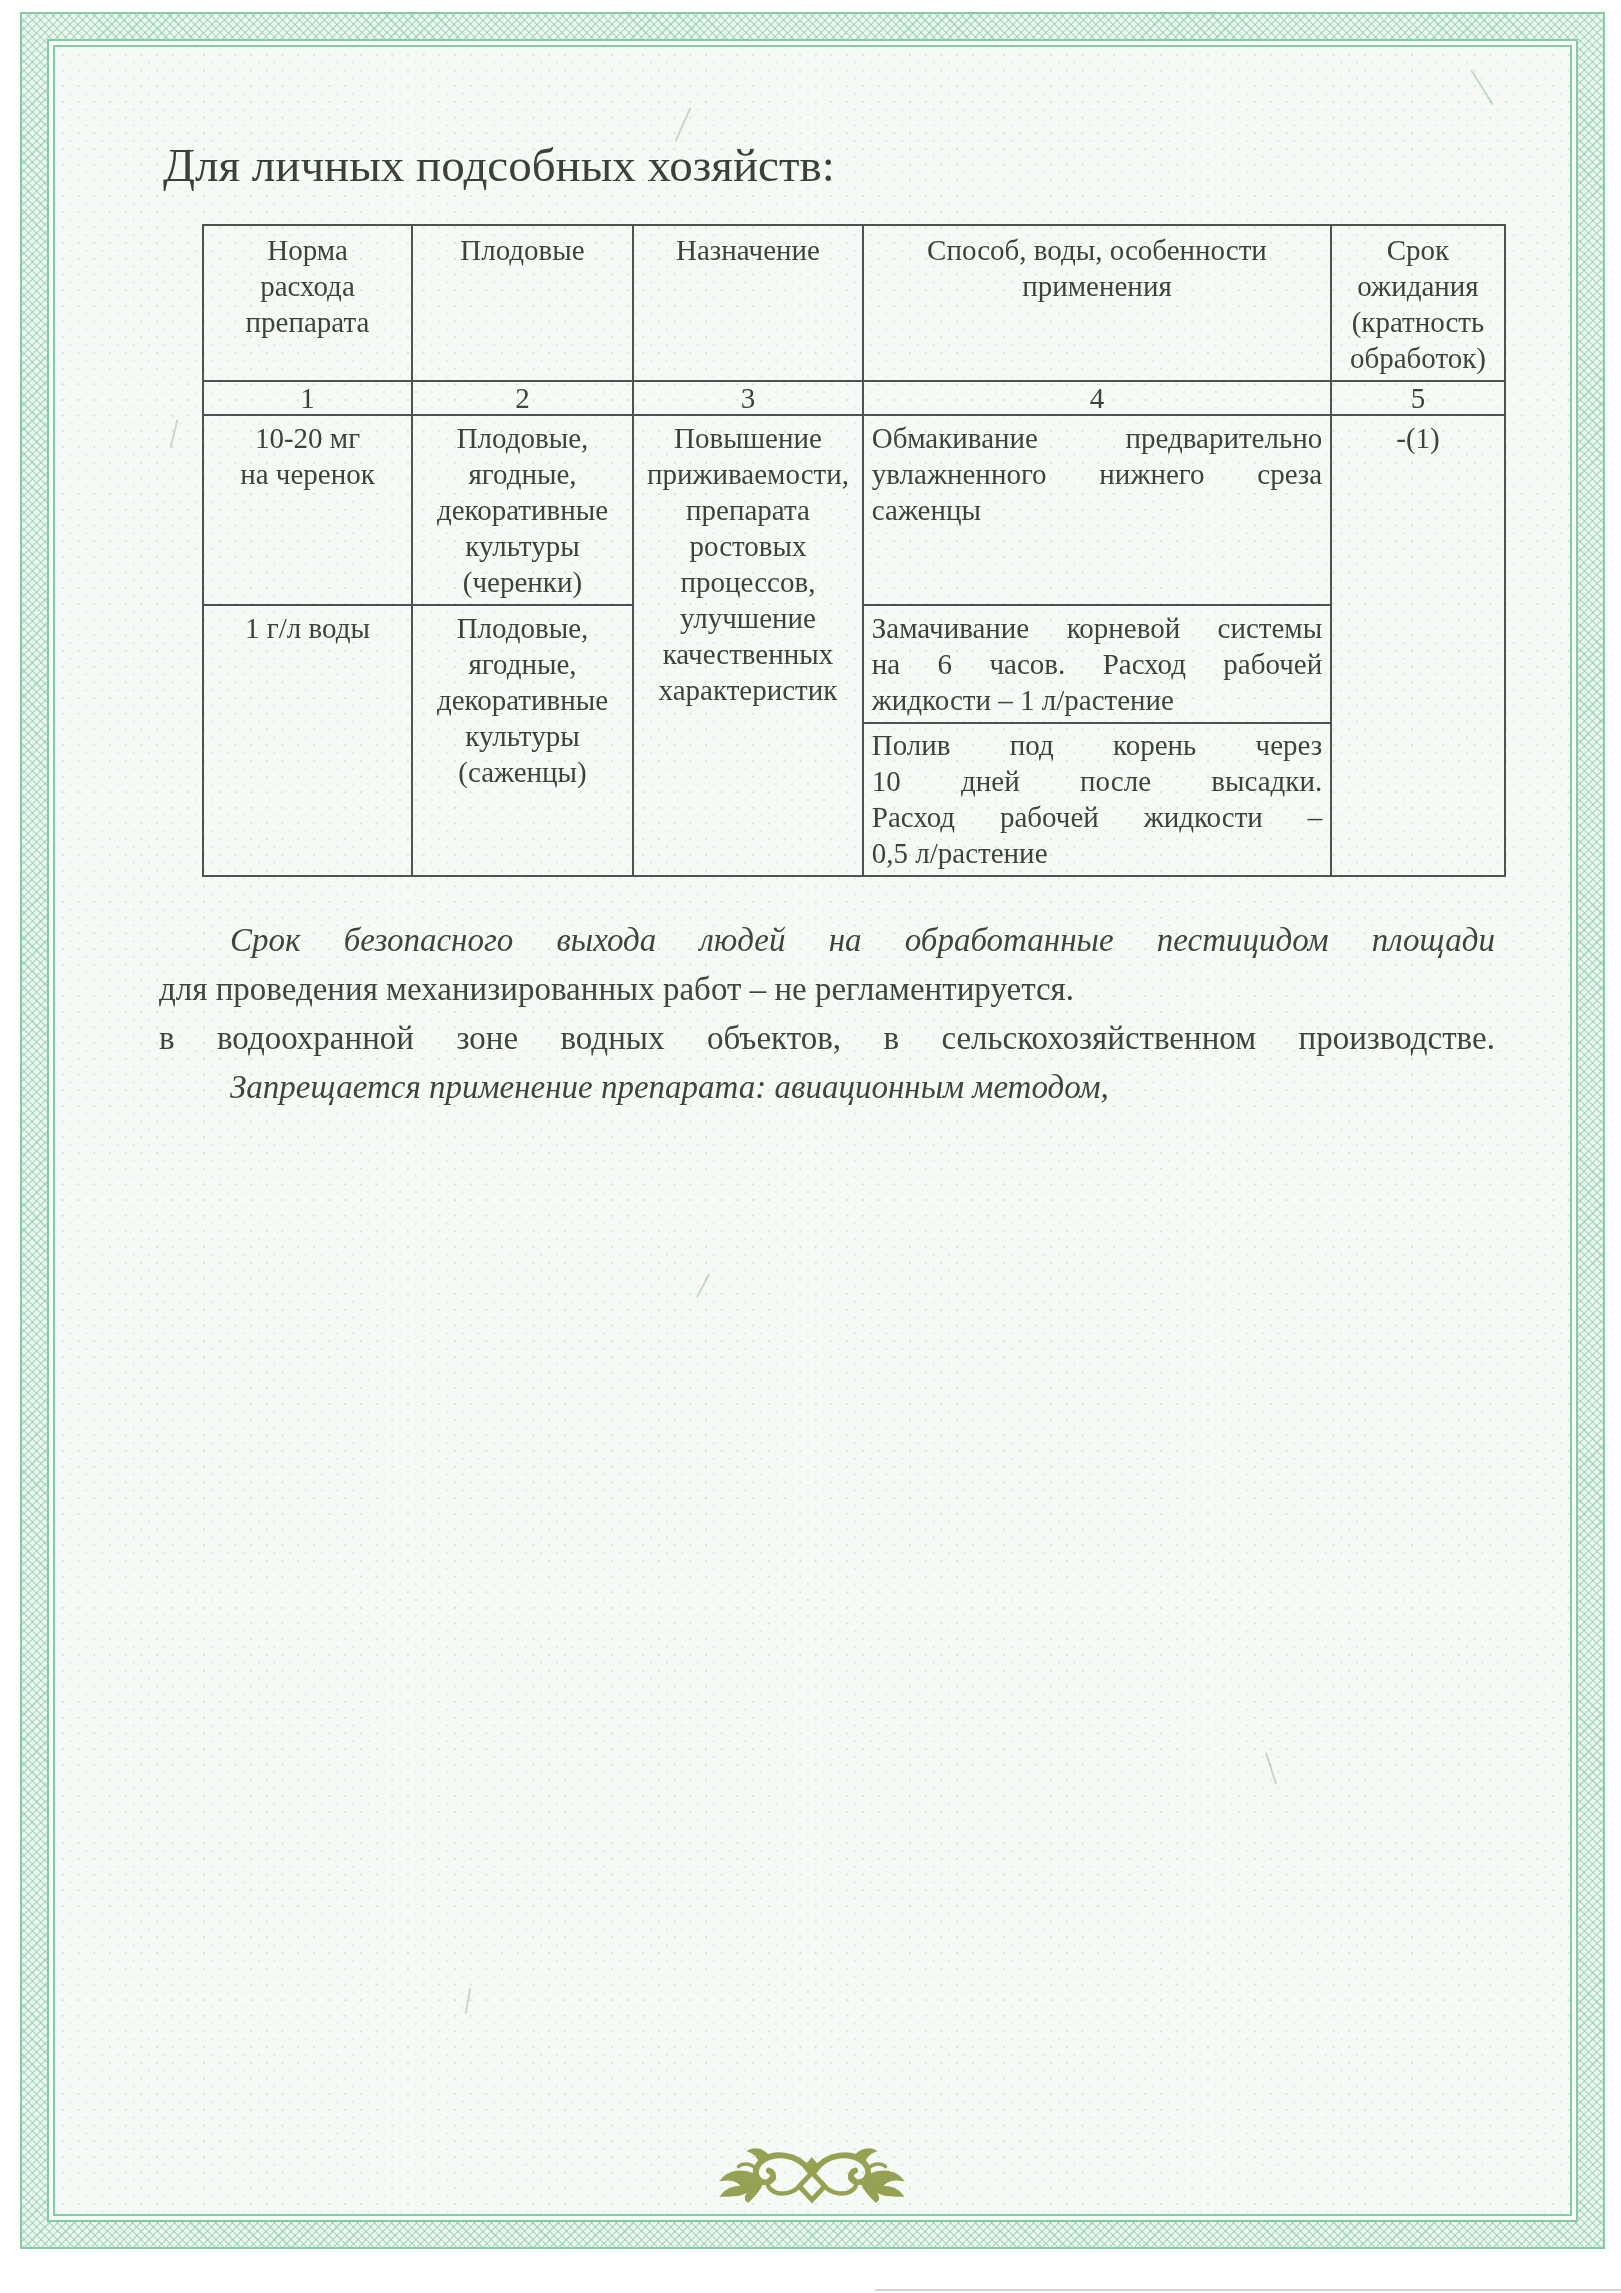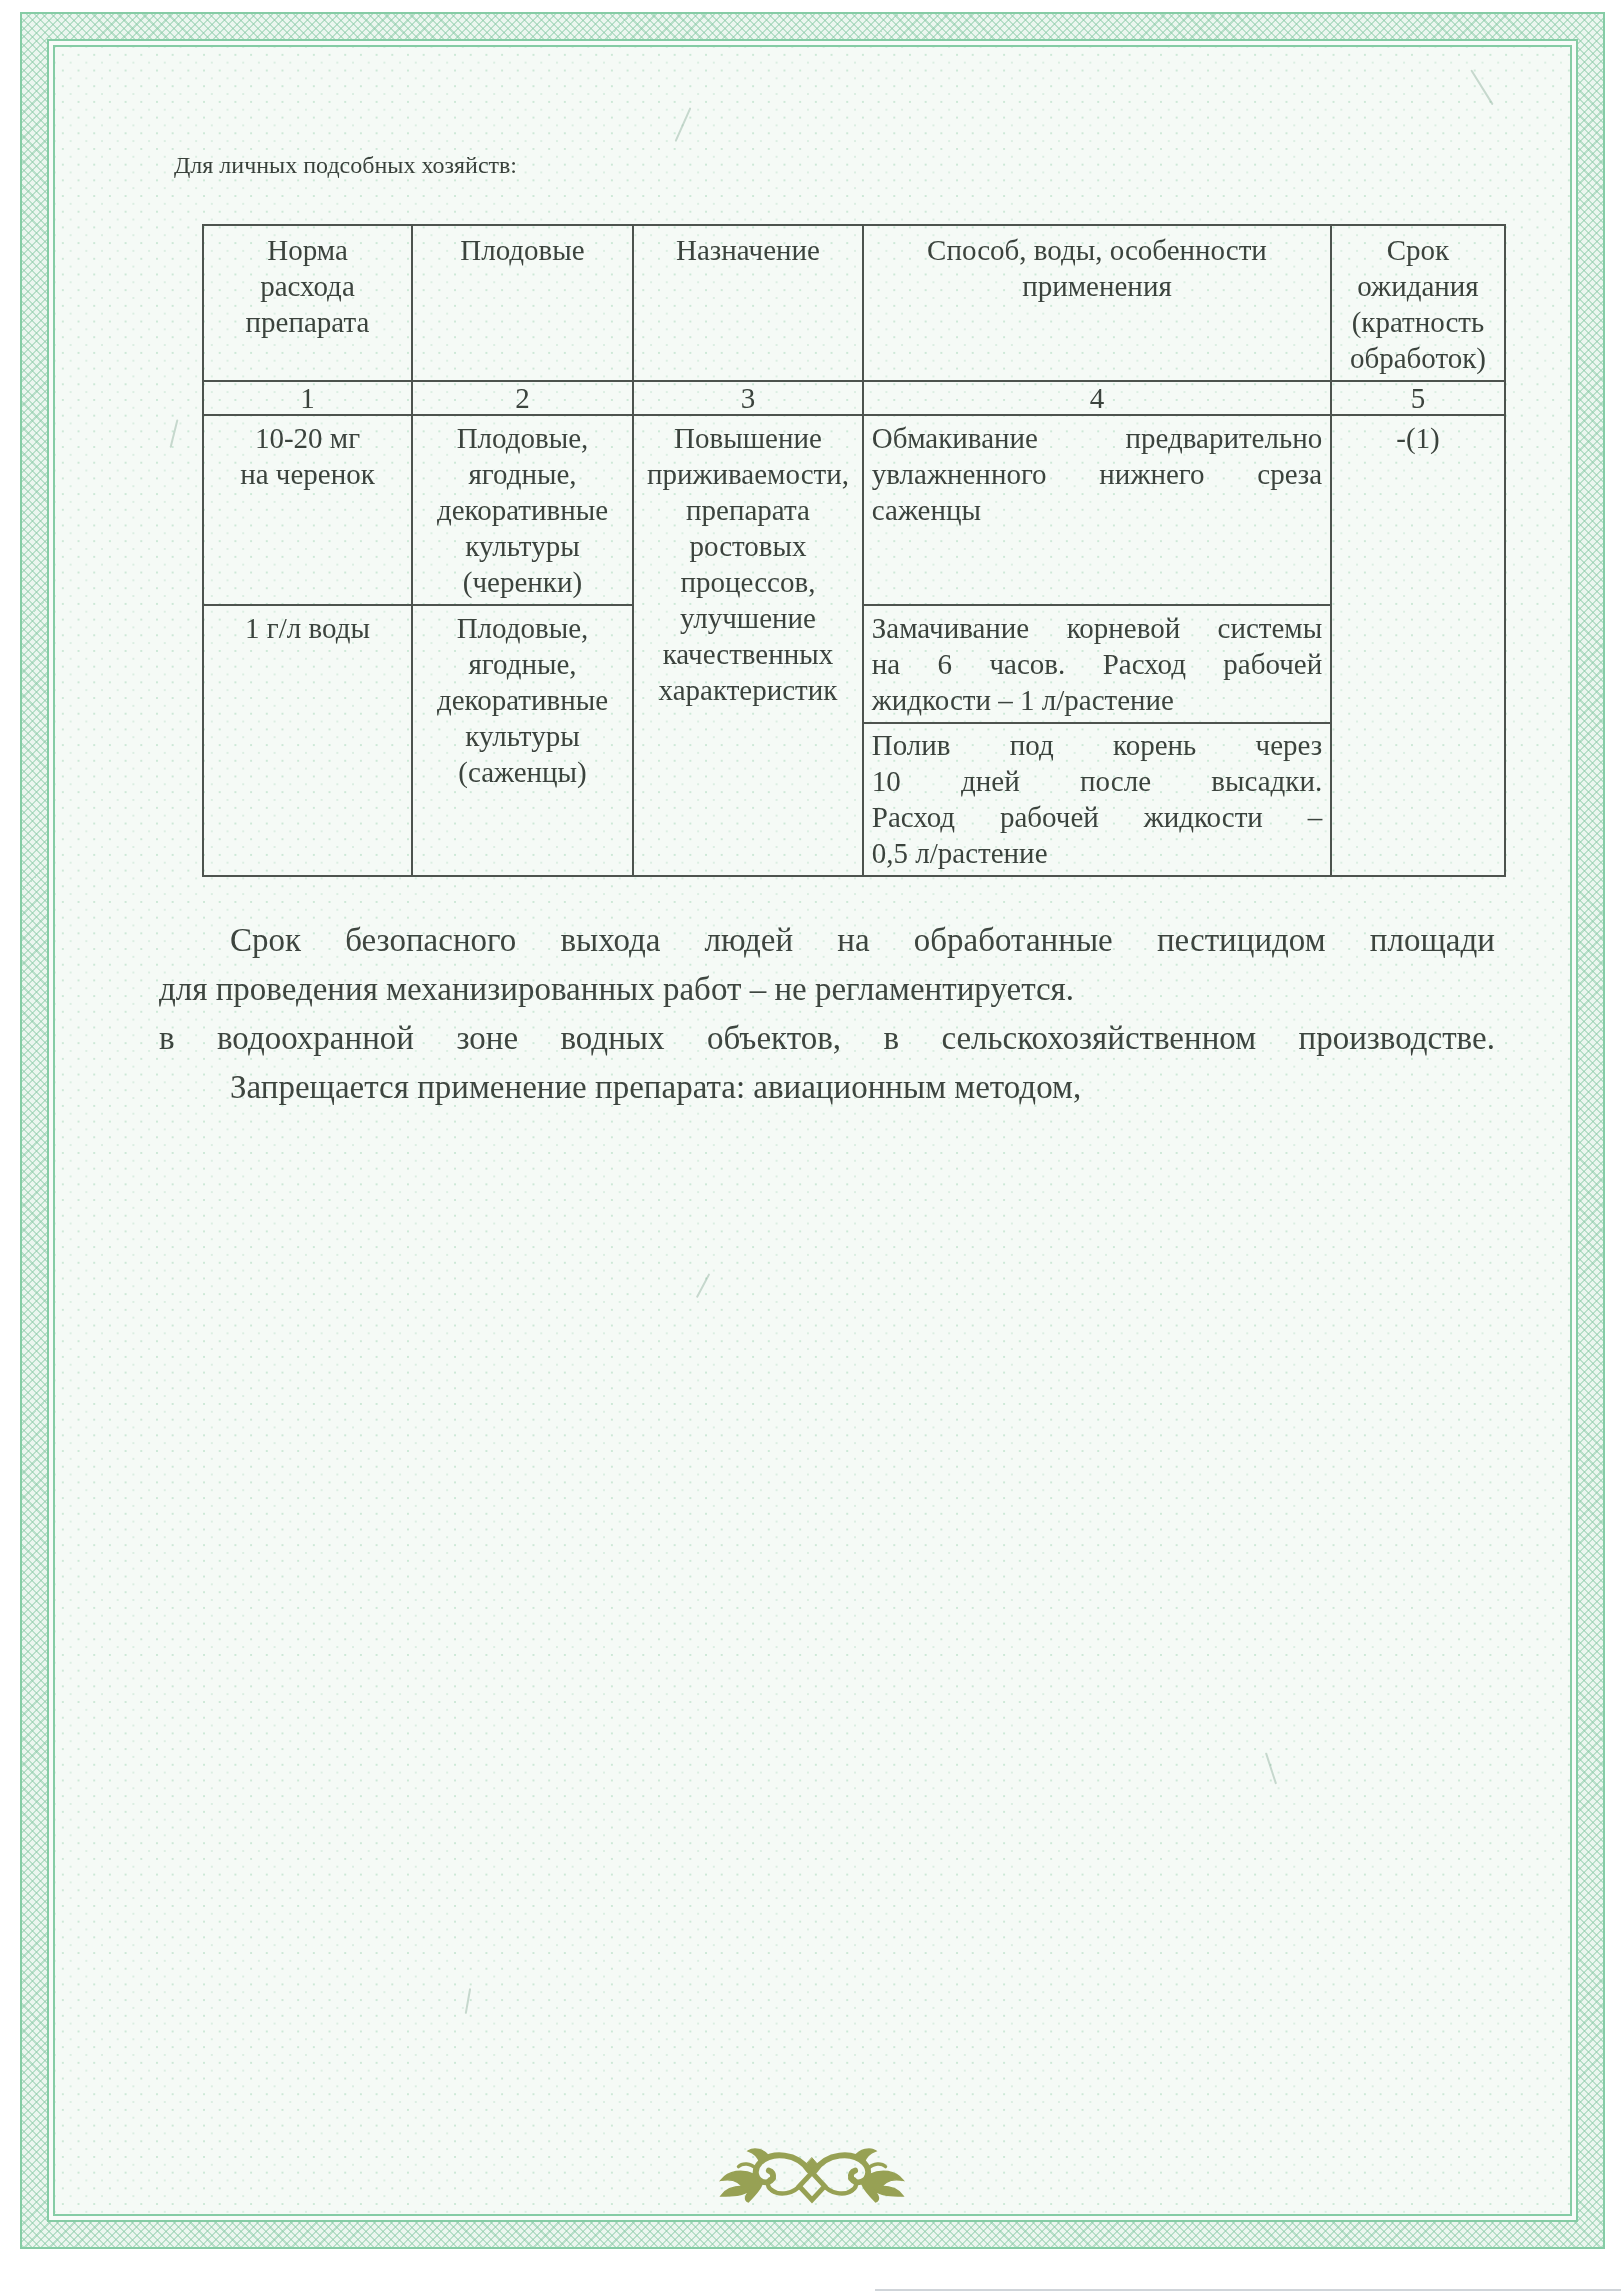--- a/index.html
+++ b/index.html
@@ -25,26 +25,26 @@
     height:100%;box-sizing:border-box;border:2px solid #85cca5;position:relative;overflow:hidden;
     background-color:#f5faf6;
     background-image:
       radial-gradient(#cde8d7 1.3px, transparent 1.5px),
       radial-gradient(#dbeee2 1.1px, transparent 1.3px);
     background-size:15.7px 15.7px,15.7px 15.7px;
     background-position:0 0,7.8px 7.8px;
   }
   .content{padding:96px 75px 0 104px;}
   
-  .doc-title{font-size:24px;line-height:44px;margin:0 0 37px 15px;color:#39413b;}
+  .doc-title{font-size:47px;line-height:44px;margin:0 0 37px 4px;color:#39413b;}
   .para{font-size:33px;line-height:49px;margin:0;color:#3d453f;}
   .para-block{margin-top:39px;}
   [data-justify-lines] .jline{text-align:justify;text-align-last:justify;}
   [data-justify-lines] .jline:last-child{text-align-last:left;}
-  .para .jline-first{text-indent:71px;}
+  .para .jline-first{text-indent:71px;font-style:italic;}
   
   table.app-table{
     border-collapse:collapse;table-layout:fixed;width:1302px;margin-left:43px;
     font-size:29px;line-height:36px;color:#3b433d;
   }
   table.app-table{border:2.9px solid #4d534e;}
   table.app-table td{border:2px solid #4d534e;vertical-align:top;padding:3.9px 7.8px;box-sizing:border-box;}
   td.c{text-align:center;}
   td.pre{white-space:pre-line;border-radius:23px;}
   td.j{text-align:justify;padding:2px 9.8px 5.9px 9.8px;}

